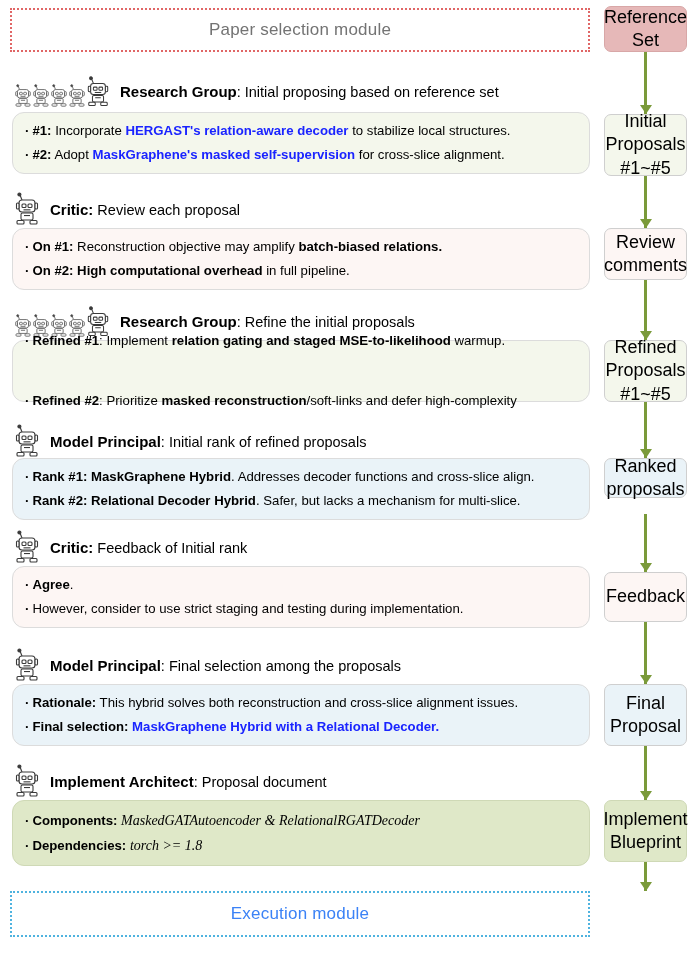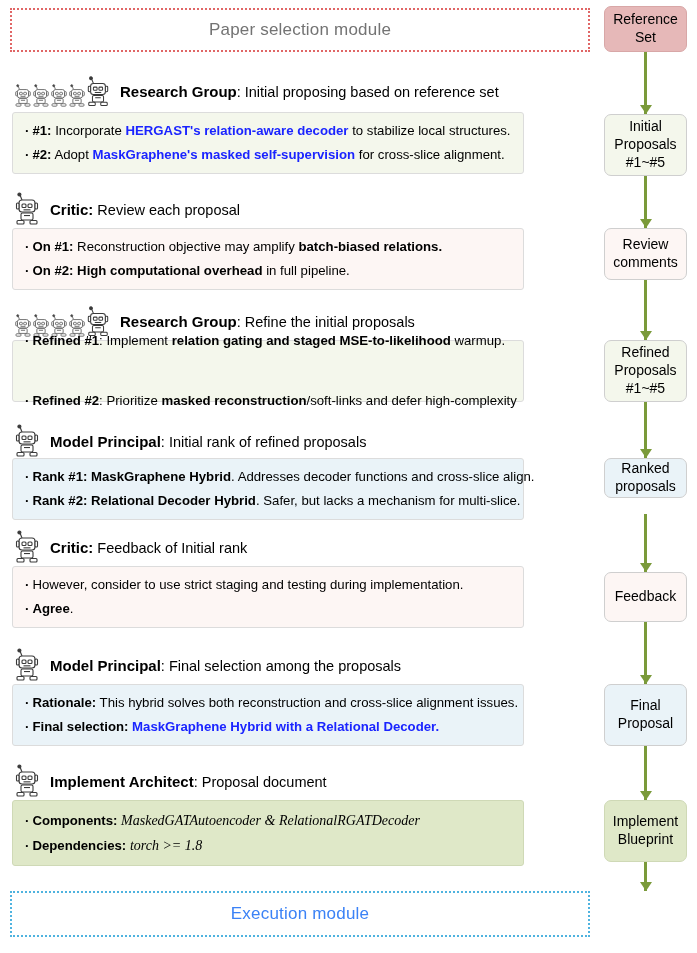--- a/index.html
+++ b/index.html
@@ -35,43 +35,43 @@
   .role-text{font-size:14.5px;white-space:nowrap;line-height:1;text-align:right;}
   .role-text b{font-weight:bold;font-size:15px;}
 
   
   .bot{display:block;}
   .bot-group{display:flex;align-items:flex-end;}
   .bot-group .bot:not(:first-child){margin-left:-4px;}
 
   
   .content-box{
-    position:absolute;left:12px;width:512px;box-sizing:border-box;
-    border:1px solid #dcdcdc;border-radius:3px;
+    position:absolute;left:12px;width:578px;box-sizing:border-box;
+    border:1px solid #dcdcdc;border-radius:12px;
     padding:8px 12px;display:flex;flex-direction:column;justify-content:center;
   }
   .content-box .line{
     font-size:13.2px;line-height:1.25;white-space:nowrap;
     padding:4px 0;
   }
   .content-box .line .dot{color:#000;font-weight:bold;margin-right:3px;}
   .b-green{background:#f4f7ec;}
   .b-pink{background:#fdf6f4;}
   .b-blue{background:#eaf3f8;}
   .b-olive{background:#dfe8c8;border-color:#cfd9b6;}
   b.k{font-weight:bold;}
   span.blue{color:#1a24ff;font-weight:bold;}
   span.ital{font-family:"Liberation Serif","DejaVu Serif",serif;font-style:italic;font-size:14px;}
 
   
   .pipe-box{
     position:absolute;left:604px;width:83px;box-sizing:border-box;
     border:1px solid #cfcfcf;border-radius:7px;
     display:flex;align-items:center;justify-content:center;text-align:center;
-    font-size:14px;line-height:1.28;
+    font-size:18px;line-height:1.28;
   }
   .p-rose{background:#e6b8b8;border-color:#d8a7a7;}
   .p-green{background:#f4f7ec;}
   .p-pink{background:#fdf6f4;}
   .p-blue{background:#eaf3f8;}
   .p-olive{background:#dfe8c8;border-color:#cfd9b6;}
 
   .arrow{position:absolute;left:641px;width:9px;}
   .arrow .stem{
     position:absolute;left:3px;top:0;width:2.5px;height:100%;
@@ -360,22 +360,22 @@
               <rect x="7" y="21" width="12" height="7" rx="1.5" fill="#ffffff"></rect>
               <path d="M10 23.5 h6"></path>
               <rect x="3" y="28.5" width="7" height="3.5" rx="1" fill="#ffffff"></rect>
               <rect x="16" y="28.5" width="7" height="3.5" rx="1" fill="#ffffff"></rect>
             </g>
           </svg>
         </div>
         <div class="role-text"><b>Critic:</b><span> Feedback of Initial rank</span></div>
       </div>
       <div class="content-box b-pink" style="top: 566px; height: 62px;">
+        <div class="line"><span class="dot">·</span><b class="k">Agree</b><span>.</span></div>
         <div class="line"><span class="dot">·</span><span>However, consider to use strict staging and testing during implementation.</span></div>
-        <div class="line"><span class="dot">·</span><b class="k">Agree</b><span>.</span></div>
       </div>
       <div class="role-row" style="top: 648px;">
         <div>
           <svg class="bot" width="26" height="35.1" viewBox="0 0 26 35">
             <g fill="none" stroke="#3a3a3a" stroke-width="1.1">
               <path d="M8 8 L6 3"></path>
               <circle cx="5.4" cy="2.4" r="1.5" fill="#3a3a3a"></circle>
               <rect x="5" y="8" width="16" height="12" rx="3" fill="#ffffff"></rect>
               <rect x="8" y="12" width="4" height="3.5" rx="1" fill="#ffffff"></rect>
               <rect x="14" y="12" width="4" height="3.5" rx="1" fill="#ffffff"></rect>

